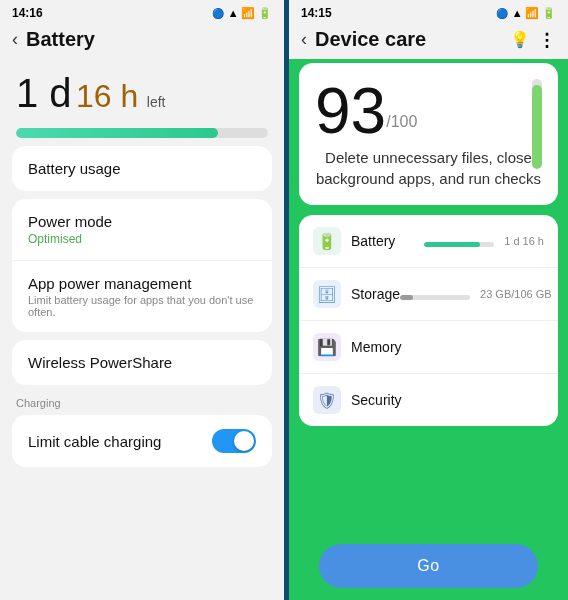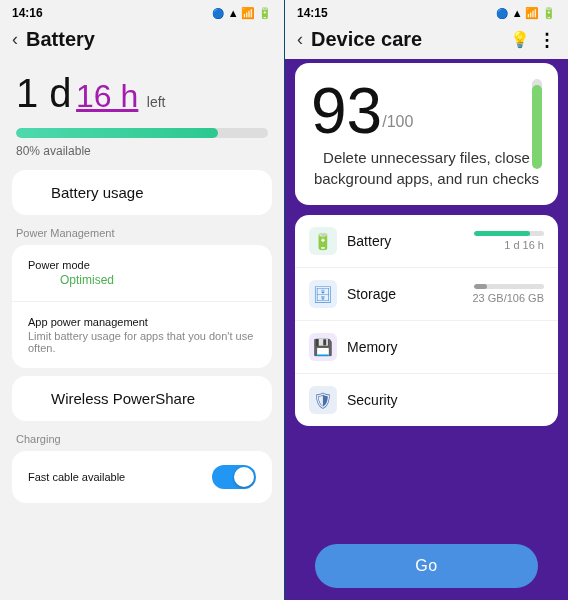--- a/index.html
+++ b/index.html
@@ -19,25 +19,25 @@
       background: #f2f2f2;
       display: flex;
       flex-direction: column;
       overflow: hidden;
     }
 
     
     .right-panel {
       width: 284px;
       height: 600px;
-      background: #4c1d95;
+      background: #22c55e;
       display: flex;
       flex-direction: column;
       overflow: hidden;
-      border-left: 1px solid #0c4a6e;
+      border-left: 5px solid #0c4a6e;
     }
 
     
     .status-bar {
       display: flex;
       justify-content: space-between;
       align-items: center;
       padding: 6px 12px 4px;
       font-size: 11px;
       font-weight: 600;
@@ -103,21 +103,20 @@
     .card {
       background: #fff;
       border-radius: 14px;
       margin: 4px 12px;
       padding: 14px 16px;
     }
     .card-title {
       font-size: 15px;
       font-weight: 500;
       color: #111;
-      margin-left: 23px;
     }
 
     .section-label {
       font-size: 11px;
       color: #888;
       padding: 8px 16px 2px;
     }
 
     .card-item {
       background: #fff;
@@ -125,29 +124,28 @@
       margin: 4px 12px;
       padding: 0;
       overflow: hidden;
     }
     .card-row {
       padding: 14px 16px;
       border-bottom: 1px solid #f0f0f0;
     }
     .card-row:last-child { border-bottom: none; }
     .card-row-title {
-      font-size: 11px;
+      font-size: 15px;
       font-weight: 500;
       color: #111;
     }
     .card-row-sub {
       font-size: 12px;
       color: #4CAF50;
       margin-top: 2px;
-      margin-left: 32px;
     }
     .card-row-desc {
       font-size: 11px;
       color: #888;
       margin-top: 2px;
     }
 
     
     .toggle-row {
       display: flex;
@@ -260,23 +258,22 @@
       color: #111;
     }
     .care-value {
       font-size: 11px;
       color: #888;
       text-align: right;
       white-space: nowrap;
     }
     .care-right {
       display: flex;
-      flex-direction: column;
       align-items: flex-end;
-      gap: 3px;
+      gap: 10px;
     }
     .mini-bar {
       width: 70px;
       height: 5px;
       background: #e0e0e0;
       border-radius: 3px;
       overflow: hidden;
     }
     .mini-bar-fill {
       height: 100%;
@@ -315,55 +312,53 @@
     </div>
   </div>
 
   <div class="header">
     <span class="back-arrow">‹</span>
     <span class="header-title">Battery</span>
   </div>
 
   <div class="battery-time">
     <span style="font-size:40px;font-weight:300;color:#111;">1 d</span>
-    <span style="font-size:32px;font-weight:300;color:#a21caf;text-decoration:underline;">16 h</span>
+    <span style="font-size:32px;font-weight:300;color:#a16207;">16 h</span>
     <span style="font-size:14px;color:#555;margin-left:4px;">left</span>
   </div>
 
   <div class="progress-bar-container">
     <div class="progress-bar-fill" style="width:80%"></div>
   </div>
-  <div class="available-text">80% available</div>
 
   <div class="card">
     <div class="card-title">Battery usage</div>
   </div>
 
-  <div class="section-label">Power Management</div>
 
   <div class="card-item">
     <div class="card-row">
       <div class="card-row-title">Power mode</div>
       <div class="card-row-sub">Optimised</div>
     </div>
     <div class="card-row">
       <div class="card-row-title">App power management</div>
       <div class="card-row-desc">Limit battery usage for apps that you don't use often.</div>
     </div>
   </div>
 
   <div class="card">
     <div class="card-title">Wireless PowerShare</div>
   </div>
 
   <div class="section-label">Charging</div>
 
   <div class="card-item">
     <div class="toggle-row">
-      <div class="card-row-title">Fast cable available</div>
+      <div class="card-row-title">Limit cable charging</div>
       <div class="toggle"></div>
     </div>
   </div>
 
 </div>
 
 <div class="right-panel">
 
   <div class="status-bar">
     <span class="time">14:15</span>

